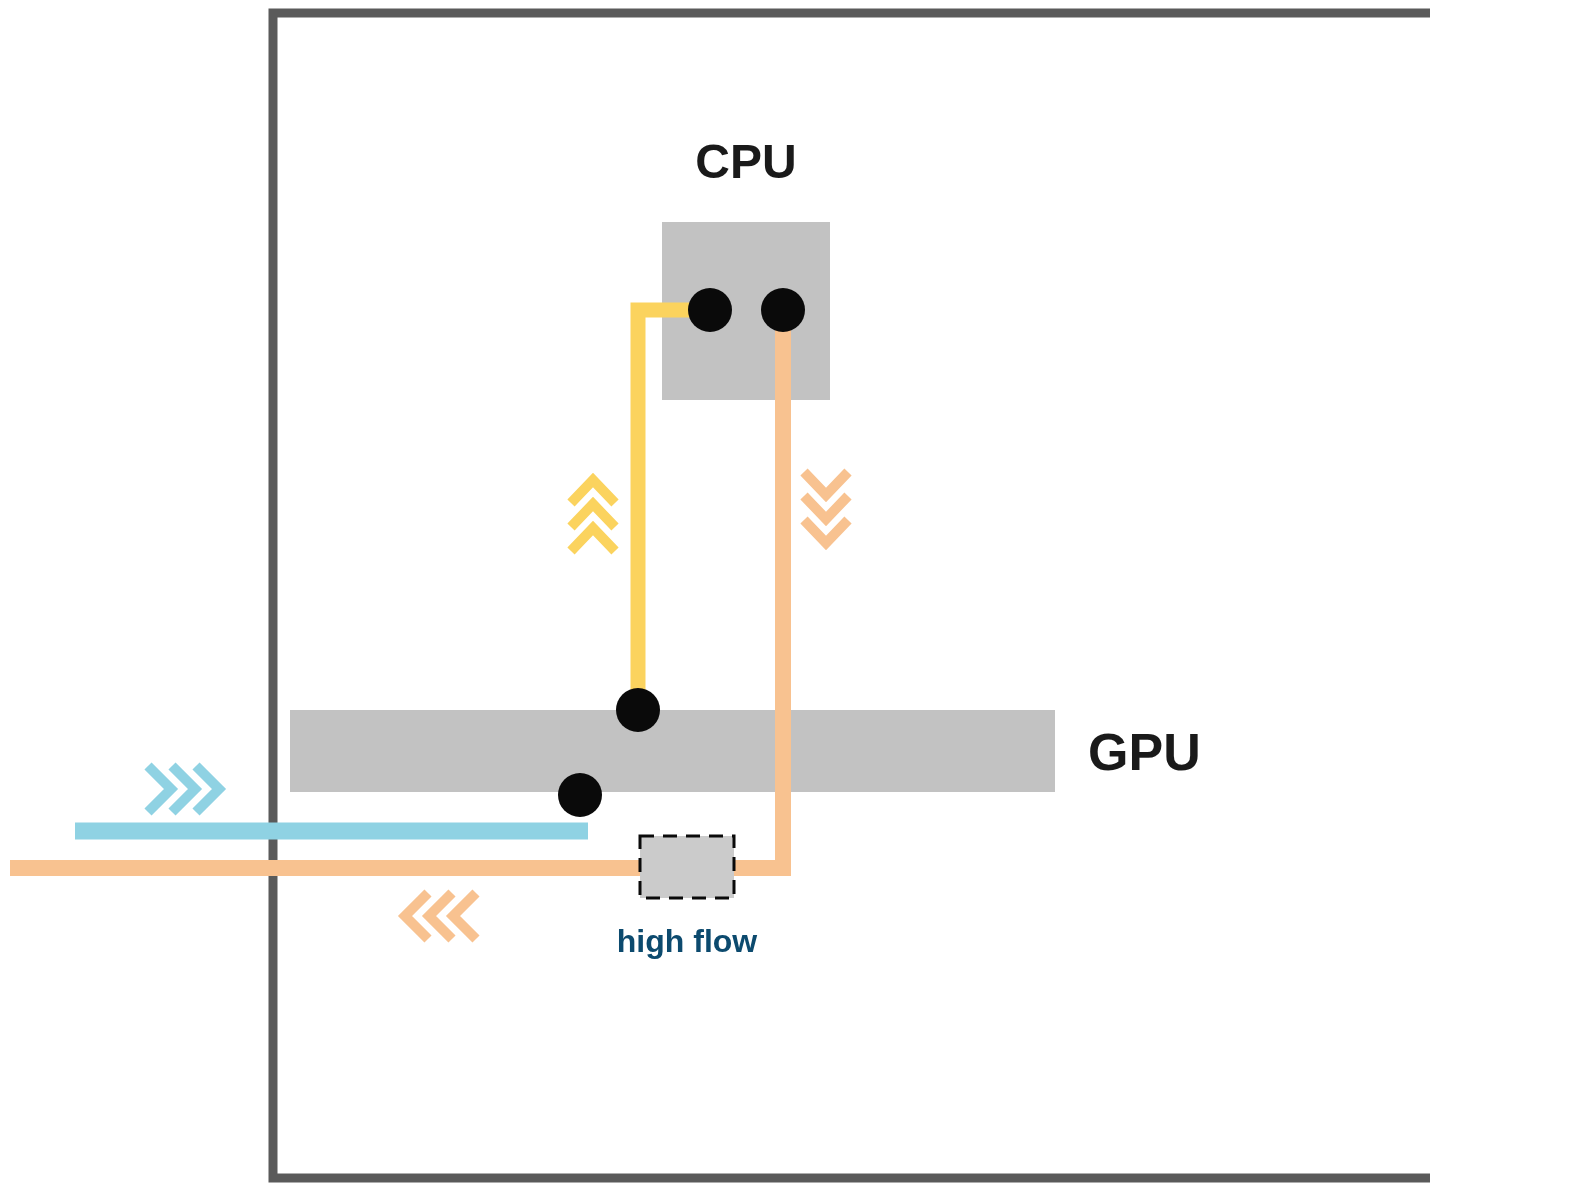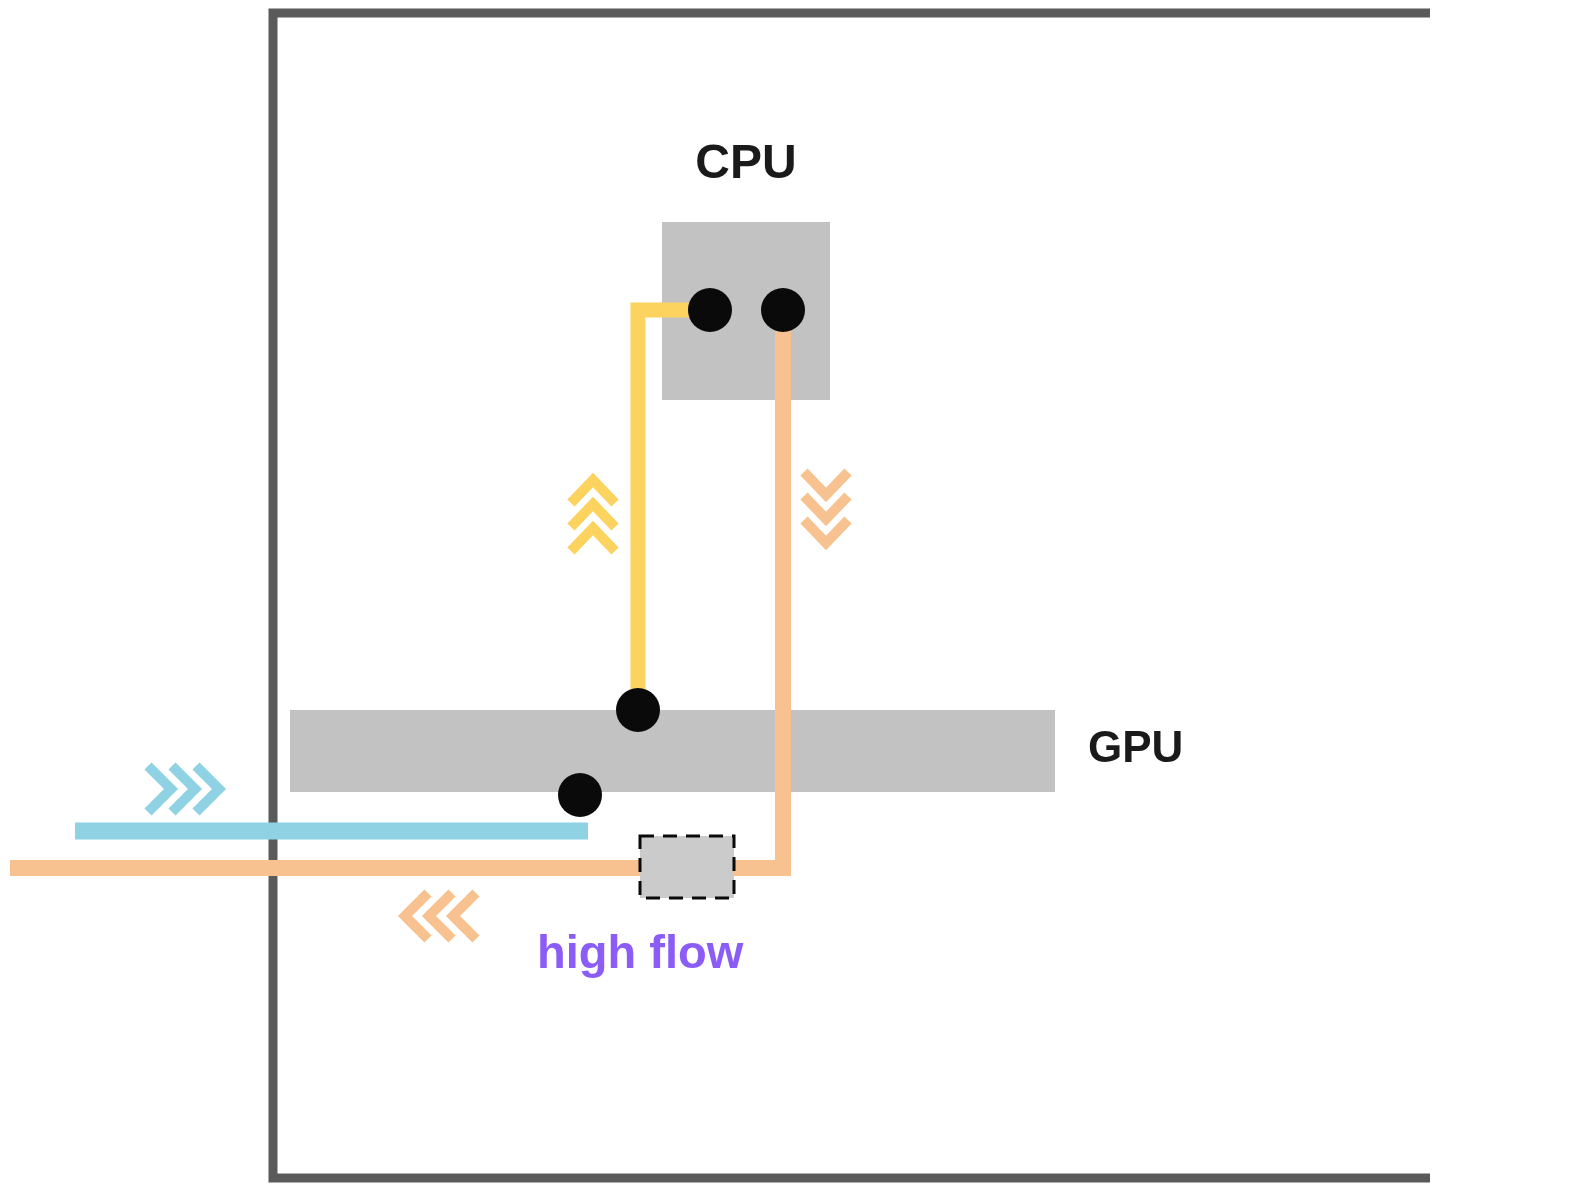--- a/index.html
+++ b/index.html
@@ -24,30 +24,31 @@
   .label-cpu {
     left: 662px;
     top: 134px;
     width: 168px;
     text-align: center;
     font-size: 48px;
   }
   .label-gpu {
     left: 1088px;
     top: 722px;
-    font-size: 44px;
+    font-size: 52px;
   }
   .label-valve {
     position: absolute;
     left: 537px;
     top: 918px;
     width: 300px;
+    text-align: center;
     font-weight: 700;
-    color: #8b5cf6;
-    font-size: 47px;
+    color: #0c4a6e;
+    font-size: 32px;
     line-height: 1.45;
   }
 </style>
 </head>
 <body>
 
 <div class="canvas">
 
   <svg width="1578" height="1189" viewBox="0 0 1578 1189">
 

